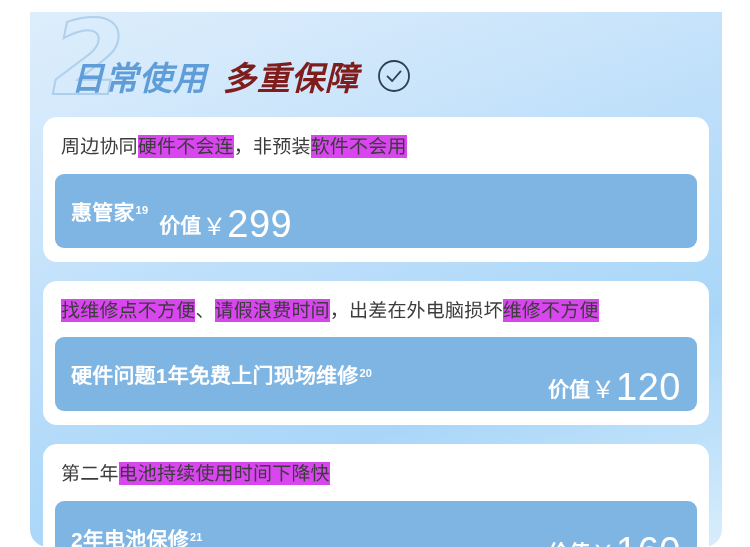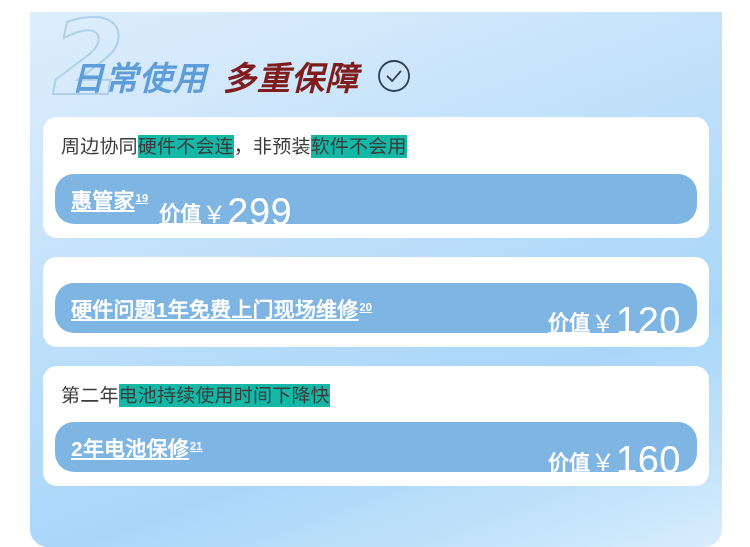--- a/index.html
+++ b/index.html
@@ -114,38 +114,37 @@
 
   .card-problem {
     font-size: 19px;
     color: #3c3c3c;
     line-height: 1.5;
     padding: 2px 18px 0 18px;
     white-space: nowrap;
     letter-spacing: 0.2px;
   }
   .hl {
-    background: #14b8a6;
+    background: #d946ef;
     padding: 1px 0;
     box-decoration-break: clone;
     -webkit-box-decoration-break: clone;
   }
 
   
   .pill {
     margin: 12px 12px 0 12px;
     height: 50px;
     background: #7fb5e2;
-    border-radius: 19px;
+    border-radius: 9px;
     display: flex;
     align-items: center;
     justify-content: space-between;
-    padding: 0 16px;
+    padding: 12px 16px;
     color: #ffffff;
-    text-decoration: underline;
   }
   .pill-text {
     font-size: 21px;
     font-weight: 700;
     white-space: nowrap;
     letter-spacing: 0.2px;
     display: flex;
     align-items: baseline;
   }
   .pill-text sup {
@@ -211,20 +210,21 @@
             <sup>19</sup>
           </div>
           <div class="pill-price">
             <span>价值</span>
             <span class="yen">￥</span>
             <span class="amount">299</span>
           </div>
         </div>
       </div>
       <div class="card">
+        <div class="card-problem"><span class="hl">找维修点不方便</span><span>、</span><span class="hl">请假浪费时间</span><span>，出差在外电脑损坏</span><span class="hl">维修不方便</span></div>
         <div class="pill">
           <div class="pill-text">
             <span>硬件问题1年免费上门现场维修</span>
             <sup>20</sup>
           </div>
           <div class="pill-price">
             <span>价值</span>
             <span class="yen">￥</span>
             <span class="amount">120</span>
           </div>

